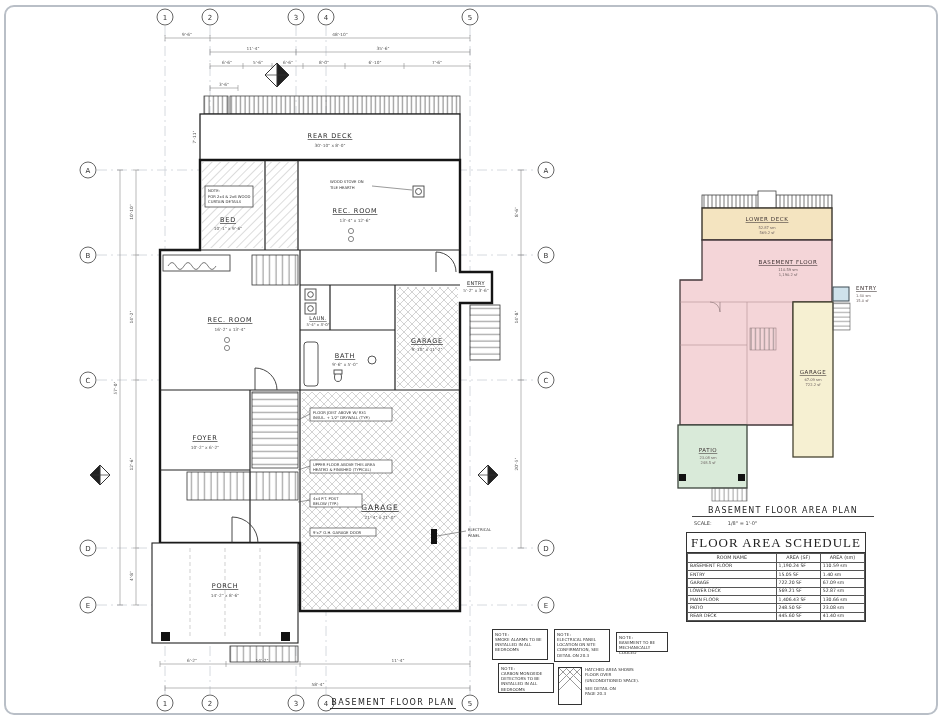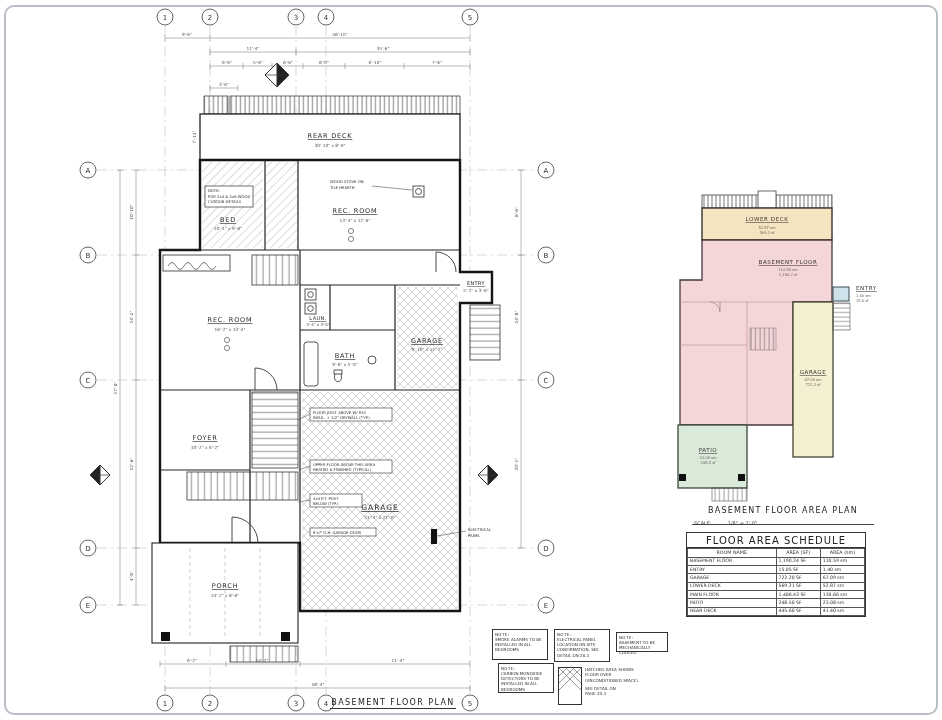--- a/index.html
+++ b/index.html
@@ -21,26 +21,26 @@
   .t-tiny{font-size:3.9px;fill:#444;text-anchor:middle;}
   .t-note{font-size:3.8px;fill:#333;text-anchor:start;}
   .t-title{font-size:8px;letter-spacing:1.4px;fill:#222;text-anchor:middle;}
   .a-room{font-size:5.5px;letter-spacing:.6px;fill:#3a3030;text-anchor:middle;text-decoration:underline;}
   .a-val{font-size:3.7px;fill:#6b5f5f;text-anchor:middle;}
   .a-room-st{text-anchor:start;}
   .a-val-st{text-anchor:start;}
 
   
   .area-title{position:absolute;left:692px;top:506px;width:182px;text-align:center;
-    font-size:8px;letter-spacing:1.2px;color:#222;border-bottom:1.5px solid #444;padding-bottom:9px;}
+    font-size:8px;letter-spacing:1.2px;color:#222;border-bottom:1.5px solid #444;padding-bottom:1px;}
   .scale-row{position:absolute;left:694px;top:520px;font-size:5px;color:#444;display:flex;gap:16px;}
 
   .sched{position:absolute;left:686px;top:532px;width:178px;border:1px solid #333;background:#fff;}
-  .sched-title{font-size:10px;letter-spacing:1px;text-align:center;color:#222;
-    border-bottom:1px solid #333;padding:1.5px 0;}
+  .sched-title{font-size:13px;letter-spacing:1px;text-align:center;color:#222;
+    border-bottom:1px solid #333;padding:1.5px 0;font-family:Liberation Serif, serif;}
   .sched table{border-collapse:collapse;width:100%;}
   .sched th,.sched td{border:0.6px solid #555;font-size:4.6px;font-weight:normal;
     color:#333;padding:0.8px 2px;text-align:left;line-height:1.25;}
   .sched th{text-align:center;font-size:4.8px;}
   .sched .c-name{width:50%;}.sched .c-v{width:25%;}
 
   .note{position:absolute;border:0.9px solid #333;background:#fff;
     font-size:4.1px;line-height:1.3;color:#333;padding:1.5px 2px;box-sizing:border-box;}
   .note .nt{letter-spacing:.3px;}
   .legend{position:absolute;left:558px;top:667px;width:88px;height:40px;display:flex;gap:3px;}

